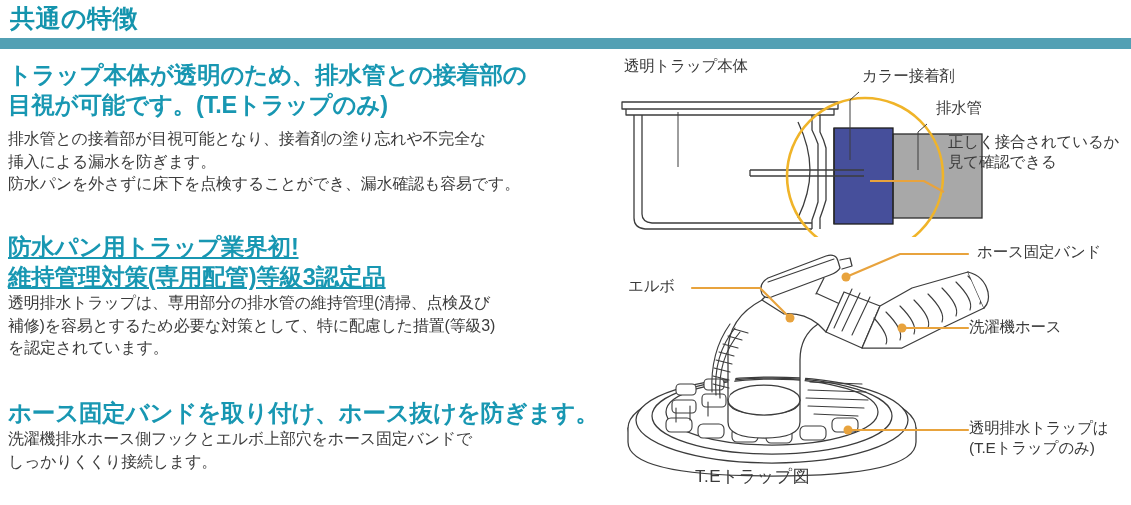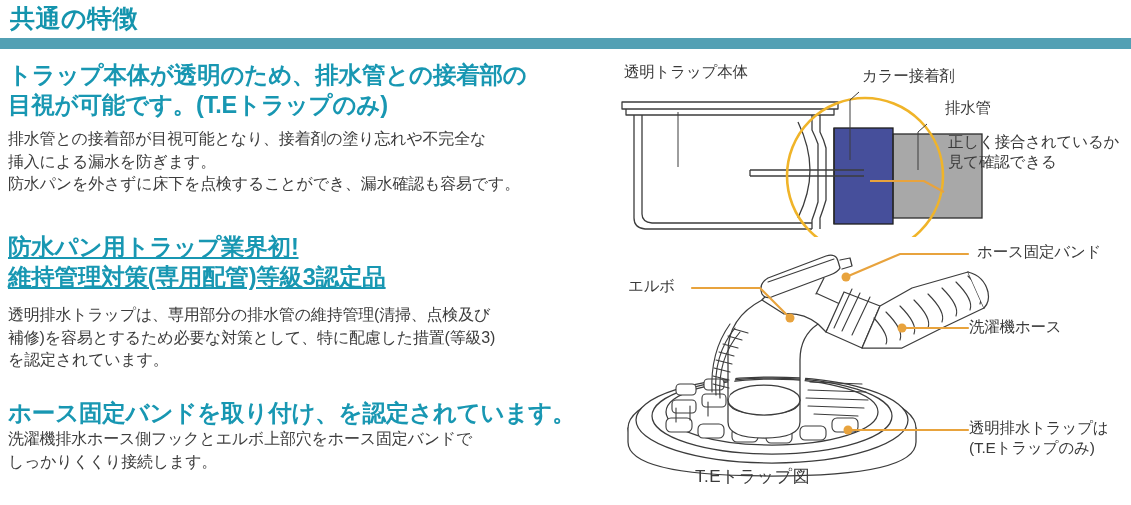--- a/index.html
+++ b/index.html
@@ -32,21 +32,21 @@
   }
   .body{
     position:absolute;left:8px;
     font-size:16px;color:#3c3c3c;
     line-height:1.42;letter-spacing:-0.2px;white-space:pre-line;
   }
 
   #lead1{top:60px;}
   #body1{top:128px;}
   #lead2{top:232px;text-decoration:underline;}
-  #body2{top:304px;}
+  #body2{top:292px;}
   #lead3{top:398px;}
   #body3{top:428px;}
 
   
   .right-col{position:absolute;left:612px;top:52px;width:519px;height:453px;}
   .diagram{position:absolute;left:0;top:0;}
   .dlabel{
     position:absolute;
     font-size:15.5px;color:#3a3a3a;
     line-height:1.32;white-space:pre-line;letter-spacing:-0.2px;
@@ -71,21 +71,21 @@
     <div class="body" id="body1">排水管との接着部が目視可能となり、接着剤の塗り忘れや不完全な
 挿入による漏水を防ぎます。
 防水パンを外さずに床下を点検することができ、漏水確認も容易です。</div>
 
     <div class="lead" id="lead2">防水パン用トラップ業界初!
 維持管理対策(専用配管)等級3認定品</div>
     <div class="body" id="body2">透明排水トラップは、専用部分の排水管の維持管理(清掃、点検及び
 補修)を容易とするため必要な対策として、特に配慮した措置(等級3)
 を認定されています。</div>
 
-    <div class="lead" id="lead3">ホース固定バンドを取り付け、を認定されています。</div>
+    <div class="lead" id="lead3">ホース固定バンドを取り付け、ホース抜けを防ぎます。</div>
     <div class="body" id="body3">洗濯機排水ホース側フックとエルボ上部穴をホース固定バンドで
 しっかりくくり接続します。</div>
 
   </div>
 
   <div class="right-col">
 
     <svg class="diagram" width="519" height="185" viewBox="0 0 519 185">
 
       <g fill="none" stroke="#3c3c3c" stroke-width="1.3" stroke-linejoin="round">
@@ -121,23 +121,23 @@
 
       <g stroke="#3c3c3c" stroke-width="1" fill="none">
         <path d="M66,60 L66,115"></path>
         <path d="M247,40 L238,48 L238,108"></path>
         <path d="M315,72 L306,80 L306,118"></path>
       </g>
 
       <path d="M332,140 L312,129 L258,129" stroke="#e8a33d" stroke-width="2.2" fill="none"></path>
     </svg>
 
-    <div class="dlabel" style="left:12px;top:10px;">透明トラップ本体</div>
+    <div class="dlabel" style="left:12px;top:4px;">透明トラップ本体</div>
     <div class="dlabel" style="left:250px;top:14px;">カラー接着剤</div>
-    <div class="dlabel" style="left:333px;top:46px;">排水管</div>
+    <div class="dlabel" style="left:324px;top:46px;">排水管</div>
     <div class="dlabel" style="left:336px;top:80px;">正しく接合されているか
 見て確認できる</div>
 
     <svg class="diagram" width="519" height="260" style="top:180px;" viewBox="0 0 519 260">
 
       <g fill="#ffffff" stroke="#3c3c3c" stroke-width="1.25" stroke-linejoin="round" stroke-linecap="round">
 
         <ellipse cx="160" cy="196" rx="144" ry="47"></ellipse>
         <path d="M16,196 L16,210 Q16,244 160,244 Q304,244 304,210 L304,196"></path>
         <ellipse cx="160" cy="188" rx="136" ry="43"></ellipse>

